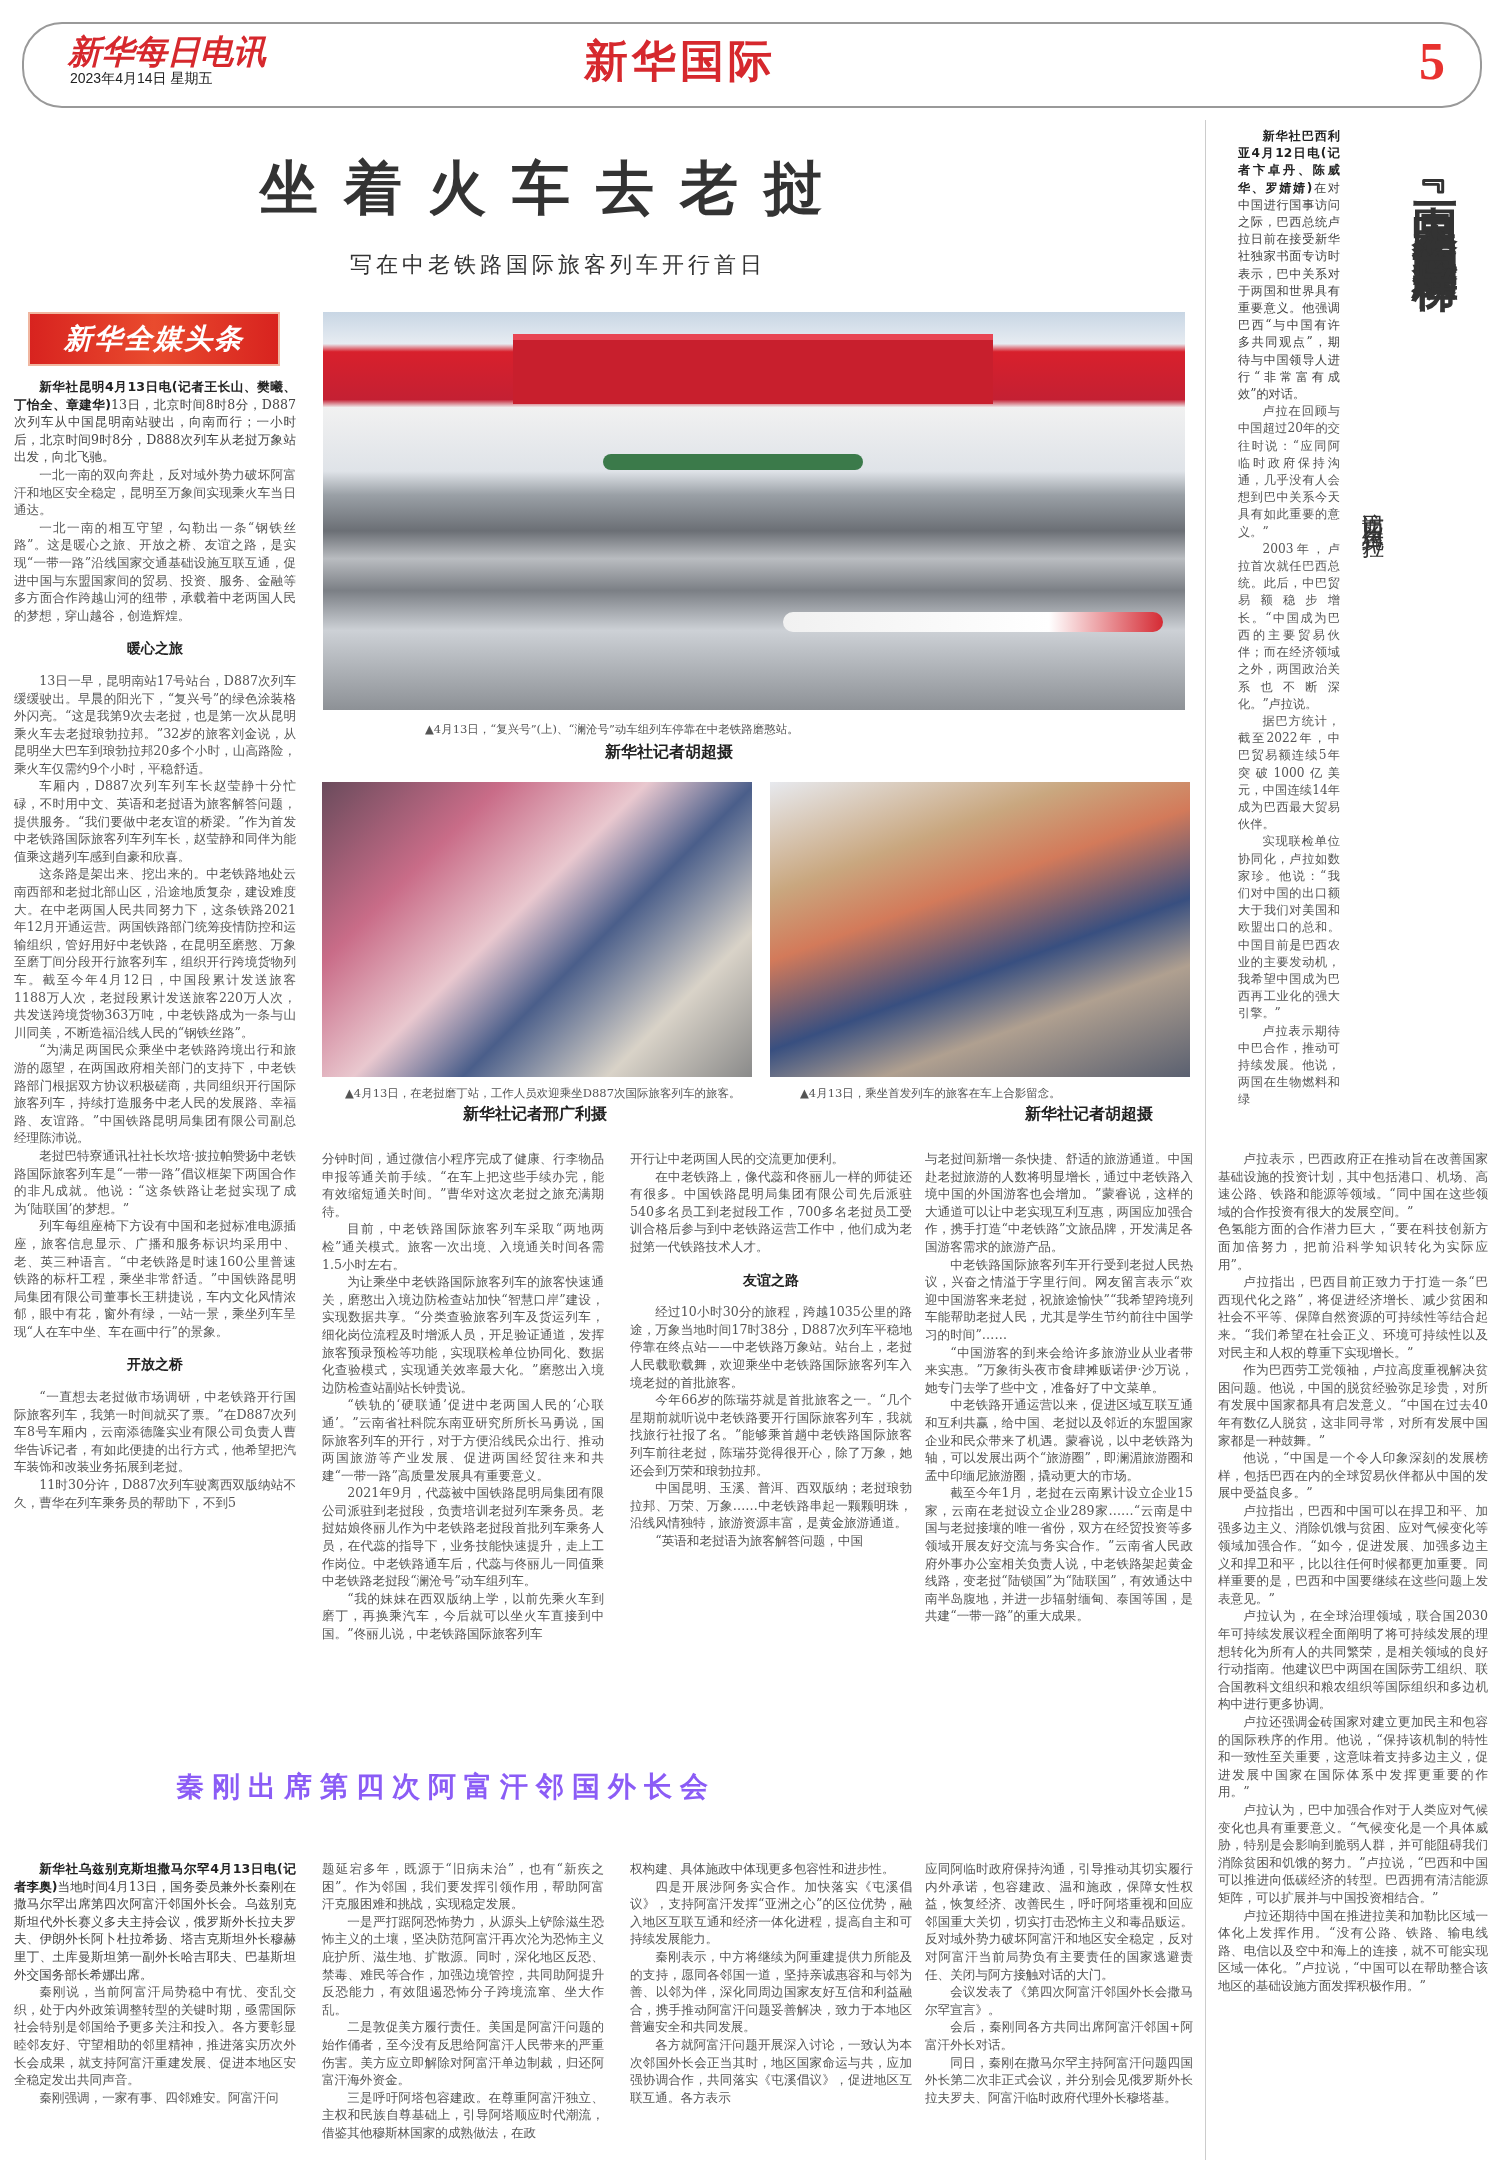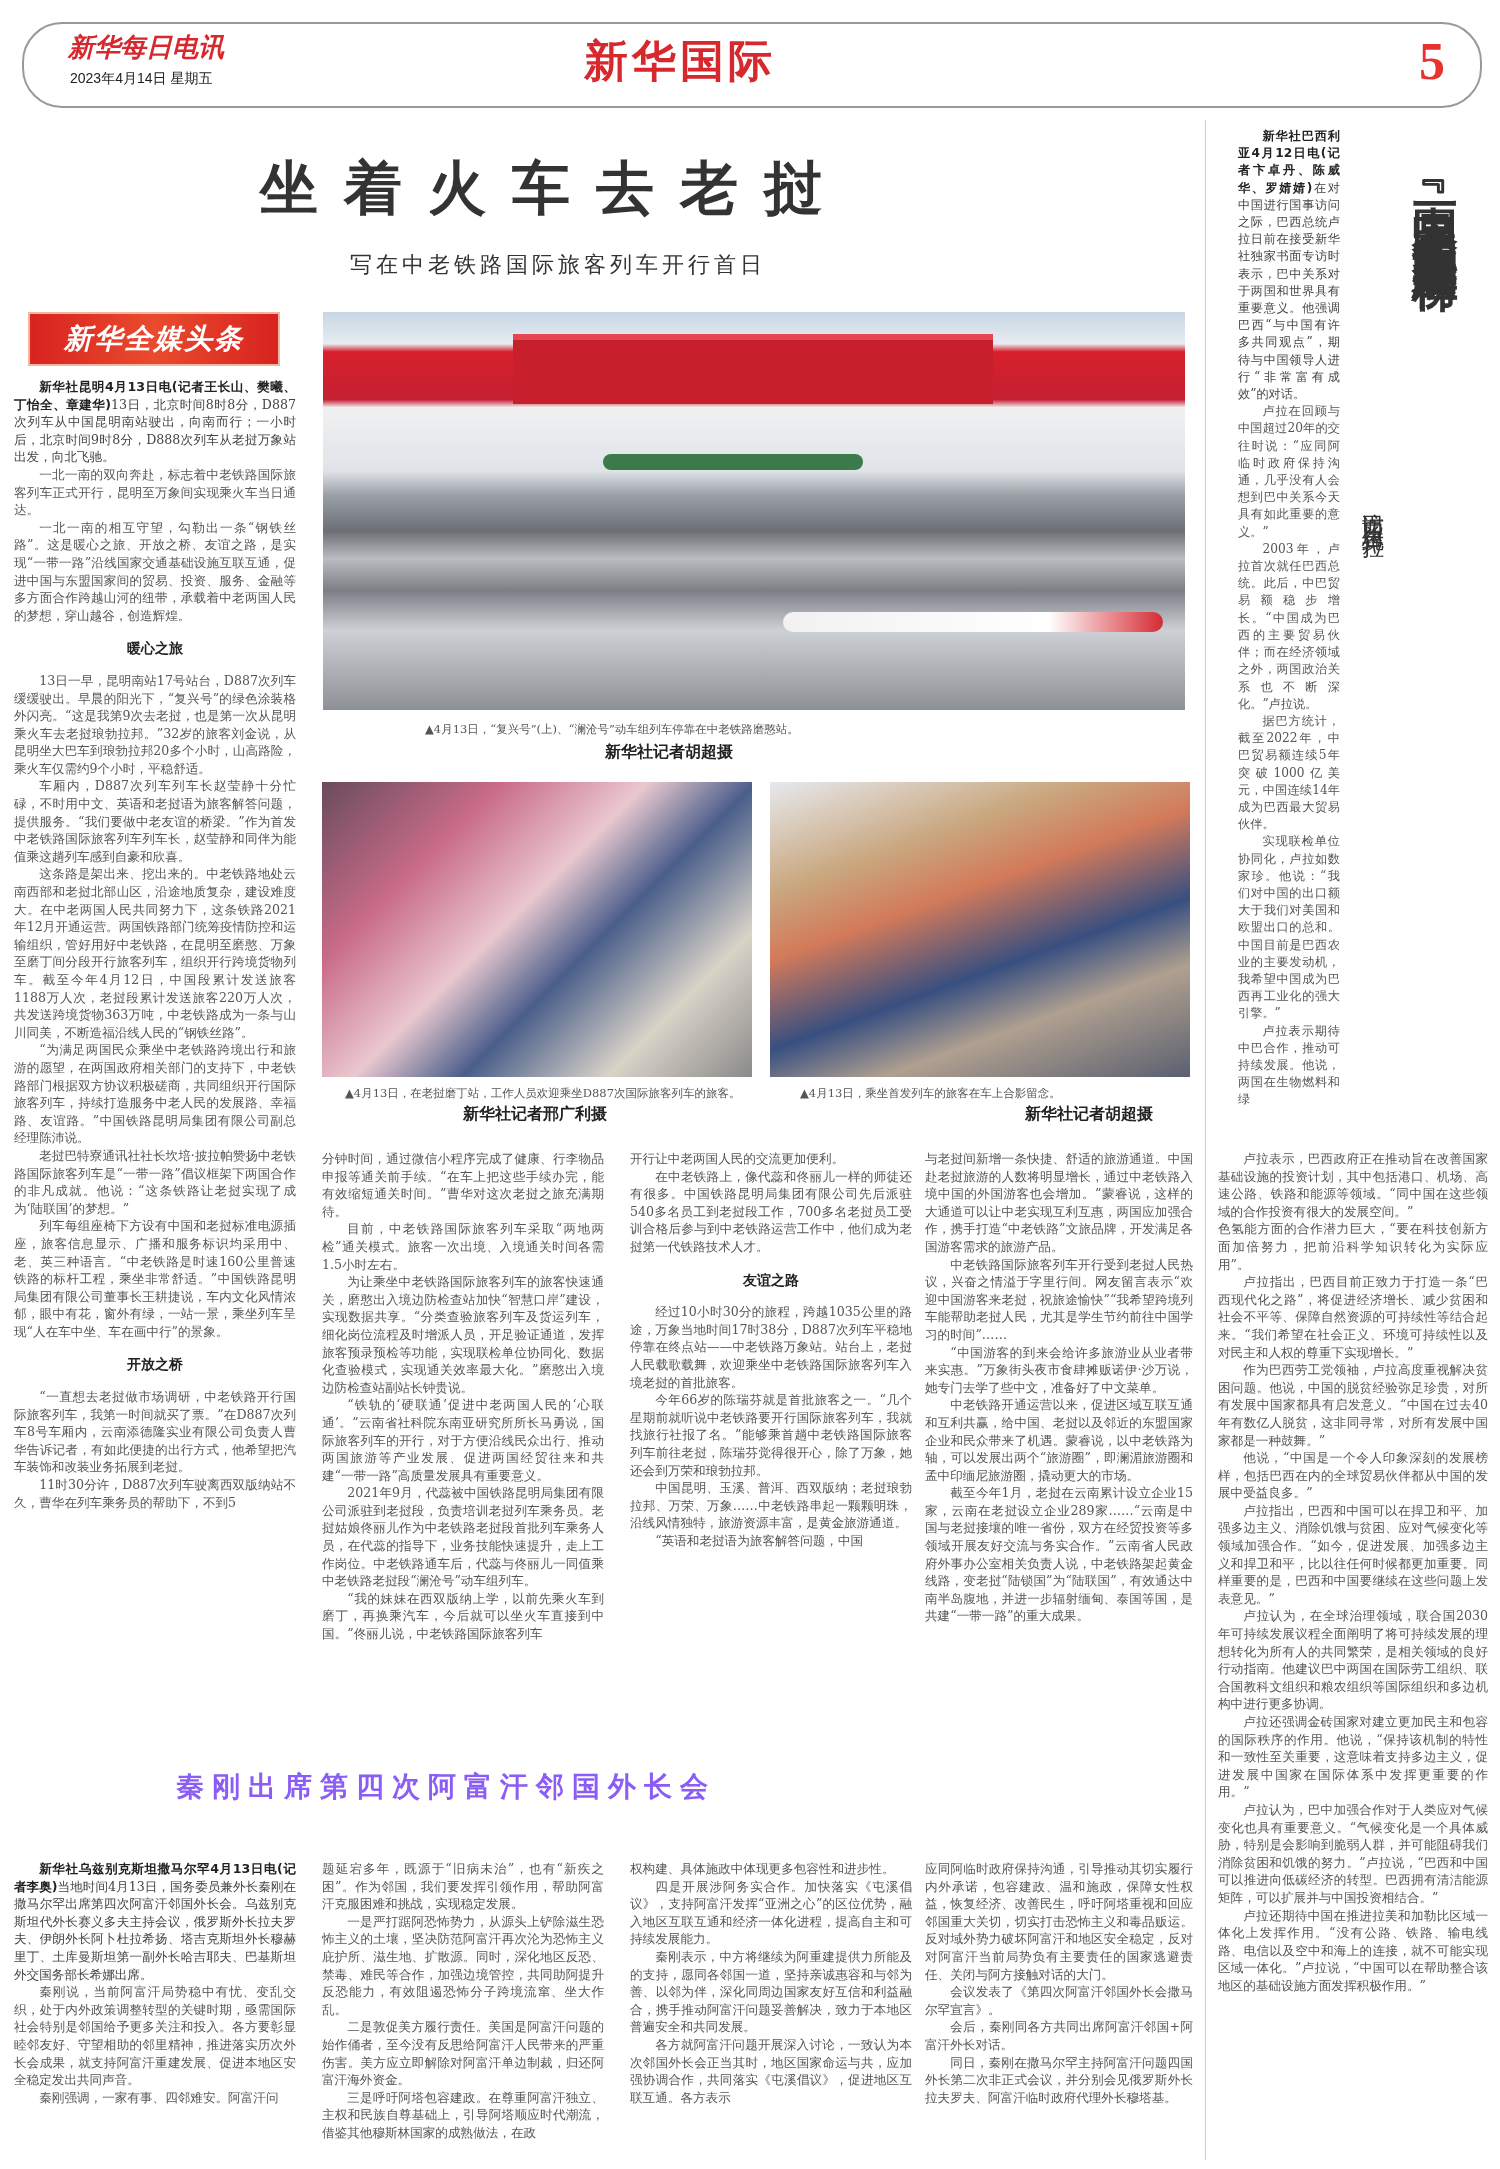--- a/index.html
+++ b/index.html
@@ -1,19 +1,19 @@
 <!DOCTYPE html>
 <html><head>
 <meta charset="utf-8">
 <style>
 *{box-sizing:border-box;margin:0;padding:0}
 body{width:1500px;height:2169px;background:#fff;font-family:"DejaVu Serif","Liberation Serif",serif;color:#333;position:relative;overflow:hidden}
 .abs{position:absolute}
 .masthead{left:22px;top:22px;width:1460px;height:86px;border:2px solid #999;border-radius:40px;background:#fff}
-.mh-paper{left:44px;top:6px;color:#d6282d;font-size:26px;font-weight:bold;font-family:"DejaVu Serif",serif;font-style:italic}
+.mh-paper{left:44px;top:6px;color:#d6282d;font-size:33px;font-weight:bold;font-family:"DejaVu Serif",serif;font-style:italic}
 .mh-date{left:46px;top:46px;font-size:14px;color:#222;font-family:"Liberation Sans",sans-serif}
 .mh-title{left:560px;top:8px;color:#d6282d;font-size:44px;font-weight:bold;letter-spacing:4px;font-family:"DejaVu Serif",serif}
 .mh-page{left:1395px;top:8px;color:#e8322f;font-size:52px;font-weight:bold;font-family:"Liberation Serif",serif}
 .headline{left:260px;top:150px;font-size:58px;font-weight:bold;letter-spacing:26px;color:#333;font-family:"DejaVu Serif",serif}
 .subhead{left:350px;top:250px;font-size:22px;letter-spacing:4px;color:#333;font-family:"DejaVu Sans",sans-serif}
 .badge{left:28px;top:312px;width:252px;height:54px;background:linear-gradient(90deg,#d8231f,#e94b2e,#d8231f);border:2px solid #f0b6a0;color:#fff;font-size:28px;font-weight:bold;font-style:italic;display:flex;align-items:center;justify-content:center;letter-spacing:2px;font-family:"DejaVu Sans",sans-serif}
 .col{font-size:12.6px;line-height:17.6px;color:#555;text-align:justify}
 .col p{text-indent:2em}
 .col p.lead{color:#444}
 .col b{color:#222;font-family:"DejaVu Sans",sans-serif}
@@ -51,21 +51,21 @@
 <div class="abs photo" style="left:322px;top:782px;width:430px;height:295px;background:linear-gradient(135deg,#6a4b5c 0%,#c96c88 25%,#e9c8cf 45%,#4a5e8a 60%,#d9d3c8 80%,#8a8a8a 100%)"></div>
 <div class="abs caption" style="left:322px;top:1084px;width:430px;text-indent:2em">▲4月13日，在老挝磨丁站，工作人员欢迎乘坐D887次国际旅客列车的旅客。</div>
 <div class="abs credit" style="left:463px;top:1104px">新华社记者邢广利摄</div>
 
 <div class="abs photo" style="left:770px;top:782px;width:420px;height:295px;background:linear-gradient(160deg,#e7e9ee 0%,#c9a77f 25%,#d37a5a 40%,#384f80 60%,#b0a090 75%,#5a6070 100%)"></div>
 <div class="abs caption" style="left:800px;top:1084px;width:390px">▲4月13日，乘坐首发列车的旅客在车上合影留念。</div>
 <div class="abs credit" style="left:1025px;top:1104px">新华社记者胡超摄</div>
 
 <div class="abs col" style="left:14px;top:378px;width:282px">
   <p class="lead"><b>新华社昆明4月13日电(记者王长山、樊曦、丁怡全、章建华)</b><span>13日，北京时间8时8分，D887次列车从中国昆明南站驶出，向南而行；一小时后，北京时间9时8分，D888次列车从老挝万象站出发，向北飞驰。</span></p>
-  <p>一北一南的双向奔赴，标志着中老铁路国际旅客列车正式开行，昆明至万象间实现乘火车当日通达。</p>
+  <p>一北一南的双向奔赴，反对域外势力破坏阿富汗和地区安全稳定，昆明至万象间实现乘火车当日通达。</p>
   <p>一北一南的相互守望，勾勒出一条“钢铁丝路”。这是暖心之旅、开放之桥、友谊之路，是实现“一带一路”沿线国家交通基础设施互联互通，促进中国与东盟国家间的贸易、投资、服务、金融等多方面合作跨越山河的纽带，承载着中老两国人民的梦想，穿山越谷，创造辉煌。</p>
   <div class="sech">暖心之旅</div>
   <p>13日一早，昆明南站17号站台，D887次列车缓缓驶出。早晨的阳光下，“复兴号”的绿色涂装格外闪亮。“这是我第9次去老挝，也是第一次从昆明乘火车去老挝琅勃拉邦。”32岁的旅客刘金说，从昆明坐大巴车到琅勃拉邦20多个小时，山高路险，乘火车仅需约9个小时，平稳舒适。</p>
   <p>车厢内，D887次列车列车长赵莹静十分忙碌，不时用中文、英语和老挝语为旅客解答问题，提供服务。“我们要做中老友谊的桥梁。”作为首发中老铁路国际旅客列车列车长，赵莹静和同伴为能值乘这趟列车感到自豪和欣喜。</p>
   <p>这条路是架出来、挖出来的。中老铁路地处云南西部和老挝北部山区，沿途地质复杂，建设难度大。在中老两国人民共同努力下，这条铁路2021年12月开通运营。两国铁路部门统筹疫情防控和运输组织，管好用好中老铁路，在昆明至磨憨、万象至磨丁间分段开行旅客列车，组织开行跨境货物列车。截至今年4月12日，中国段累计发送旅客1188万人次，老挝段累计发送旅客220万人次，共发送跨境货物363万吨，中老铁路成为一条与山川同美，不断造福沿线人民的“钢铁丝路”。</p>
   <p>“为满足两国民众乘坐中老铁路跨境出行和旅游的愿望，在两国政府相关部门的支持下，中老铁路部门根据双方协议积极磋商，共同组织开行国际旅客列车，持续打造服务中老人民的发展路、幸福路、友谊路。”中国铁路昆明局集团有限公司副总经理陈沛说。</p>
   <p>老挝巴特寮通讯社社长坎培·披拉帕赞扬中老铁路国际旅客列车是“一带一路”倡议框架下两国合作的非凡成就。他说：“这条铁路让老挝实现了成为‘陆联国’的梦想。”</p>
   <p>列车每组座椅下方设有中国和老挝标准电源插座，旅客信息显示、广播和服务标识均采用中、老、英三种语言。“中老铁路是时速160公里普速铁路的标杆工程，乘坐非常舒适。”中国铁路昆明局集团有限公司董事长王耕捷说，车内文化风情浓郁，眼中有花，窗外有绿，一站一景，乘坐列车呈现“人在车中坐、车在画中行”的景象。</p>
   <div class="sech">开放之桥</div>
   <p>“一直想去老挝做市场调研，中老铁路开行国际旅客列车，我第一时间就买了票。”在D887次列车8号车厢内，云南添德隆实业有限公司负责人曹华告诉记者，有如此便捷的出行方式，他希望把汽车装饰和改装业务拓展到老挝。</p>

